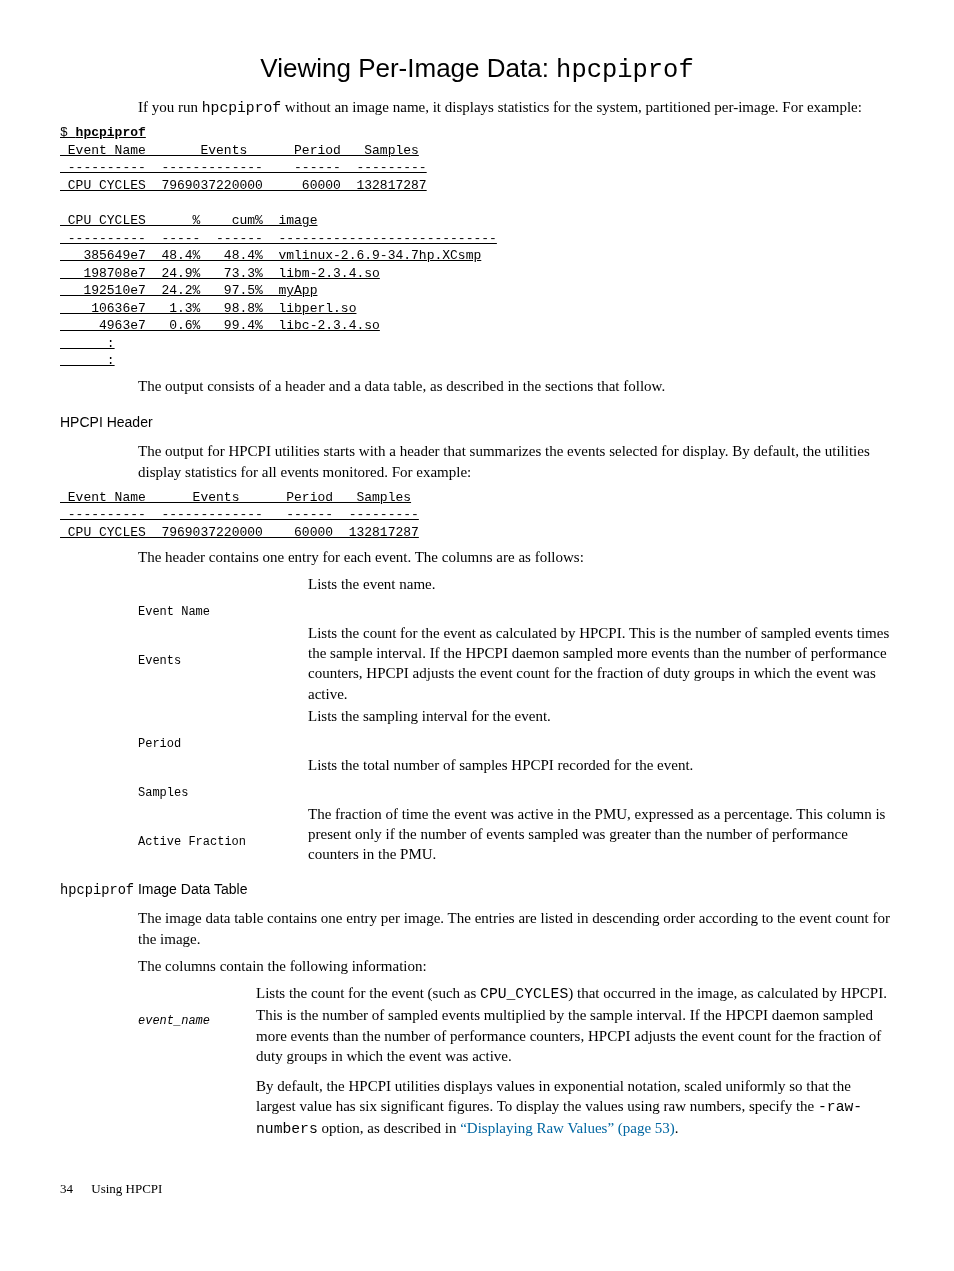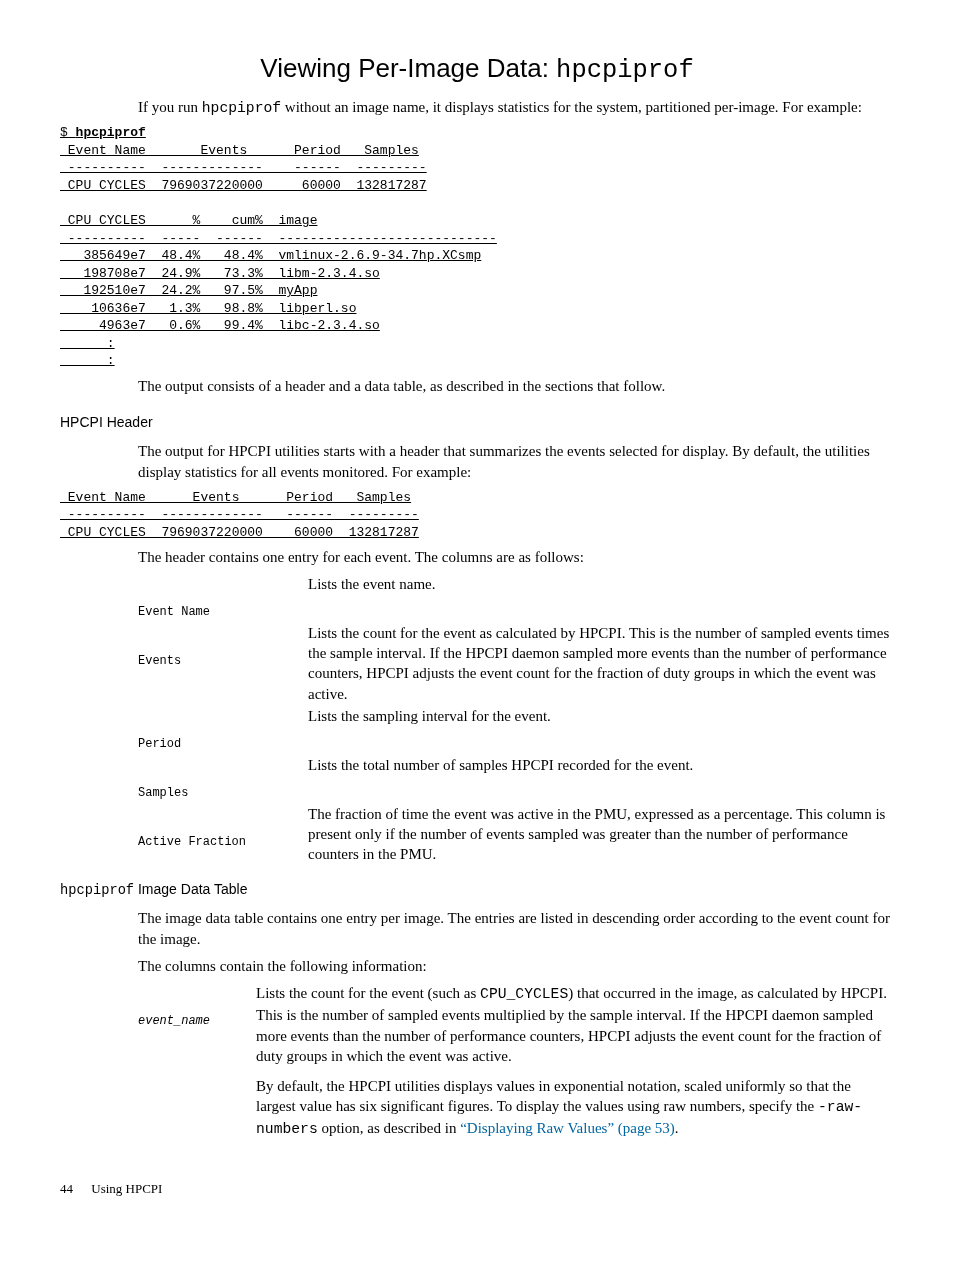--- a/index.html
+++ b/index.html
@@ -162,15 +162,15 @@
         <span>Lists the count for the event (such as </span><span class="mono-inline">CPU_CYCLES</span><span>) that occurred in the image, as calculated by HPCPI. This is the number of sampled events multiplied by the sample interval. If the HPCPI daemon sampled more events than the number of performance counters, HPCPI adjusts the event count for the fraction of duty groups in which the event was active.</span>
       </div>
       <div style="margin-top:10px">
         <span>By default, the HPCPI utilities displays values in exponential notation, scaled uniformly so that the largest value has six significant figures. To display the values using raw numbers, specify the </span><span class="mono-inline">-raw-numbers</span><span> option, as described in </span><a href="#" class="link">“Displaying Raw Values” (page 53)</a><span>.</span>
       </div>
     </div>
   </div>
 </div>
 
 <div class="footer">
-  <span class="pageno">44</span>
+  <span class="pageno">34</span>
   <span>Using HPCPI</span>
 </div>
 
 </body></html>

